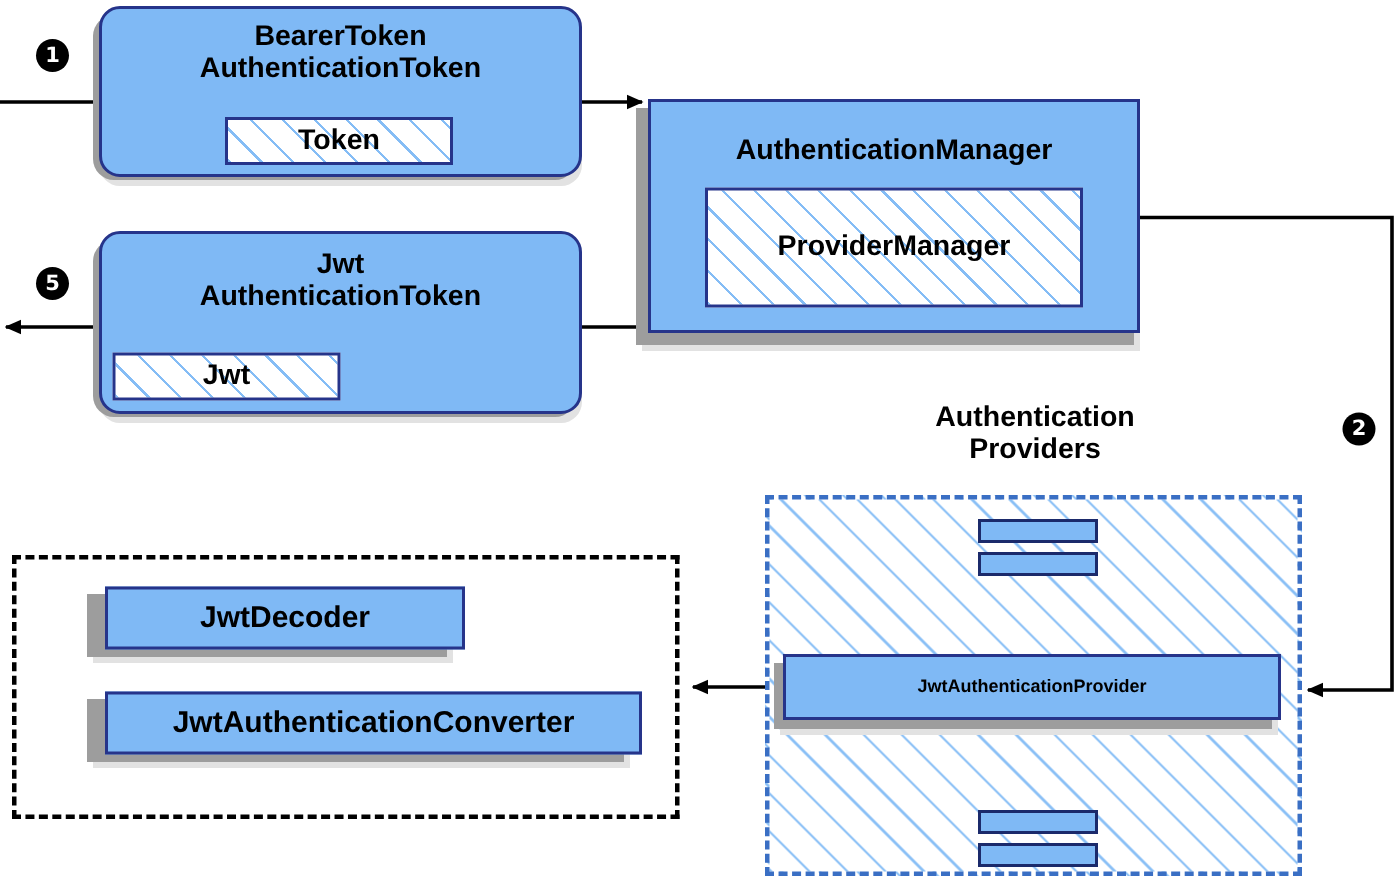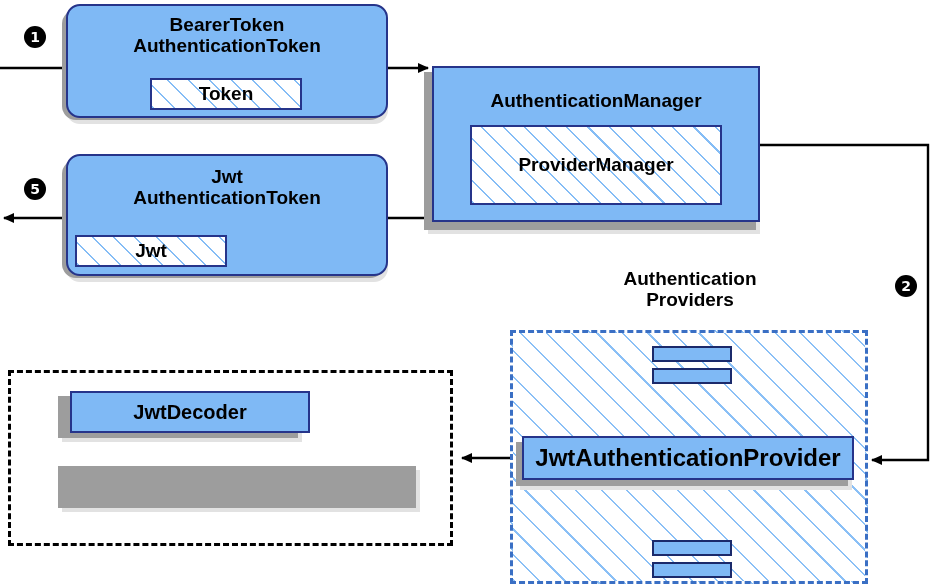--- a/index.html
+++ b/index.html
@@ -192,24 +192,25 @@
   <div class="abs dashed-blue" style="left:510px; top:330px; width:358px; height:254px;"></div>
 
   <div class="abs mini-bar" style="left:652px; top:346px; width:80px; height:16px;"></div>
   <div class="abs mini-bar" style="left:652px; top:368px; width:80px; height:16px;"></div>
 
   <div class="abs mini-bar" style="left:652px; top:540px; width:80px; height:16px;"></div>
   <div class="abs mini-bar" style="left:652px; top:562px; width:80px; height:16px;"></div>
 
   <div class="abs shadow-light" style="left:520px; top:446px; width:332px; height:44px;"></div>
   <div class="abs shadow-dark" style="left:516px; top:442px; width:332px; height:44px;"></div>
-  <div class="abs node" style="left:522px; top:436px; width:332px; height:44px; font-size:24px;">JwtAuthenticationProvider</div>
+  <div class="abs node" style="left:522px; top:436px; width:332px; height:44px; font-size:12px;">JwtAuthenticationProvider</div>
 
   <div class="abs dashed-black" style="left:8px; top:370px; width:445px; height:176px;"></div>
 
   <div class="abs shadow-light" style="left:62px; top:400px; width:240px; height:42px;"></div>
   <div class="abs shadow-dark" style="left:58px; top:396px; width:240px; height:42px;"></div>
   <div class="abs node" style="left:70px; top:391px; width:240px; height:42px; font-size:20px;">JwtDecoder</div>
 
   <div class="abs shadow-light" style="left:62px; top:470px; width:358px; height:42px;"></div>
   <div class="abs shadow-dark" style="left:58px; top:466px; width:358px; height:42px;"></div>
+  <div class="abs node" style="left:70px; top:461px; width:358px; height:42px; font-size:20px;">JwtAuthenticationConverter</div>
 
 </div>
 
 </body></html>

